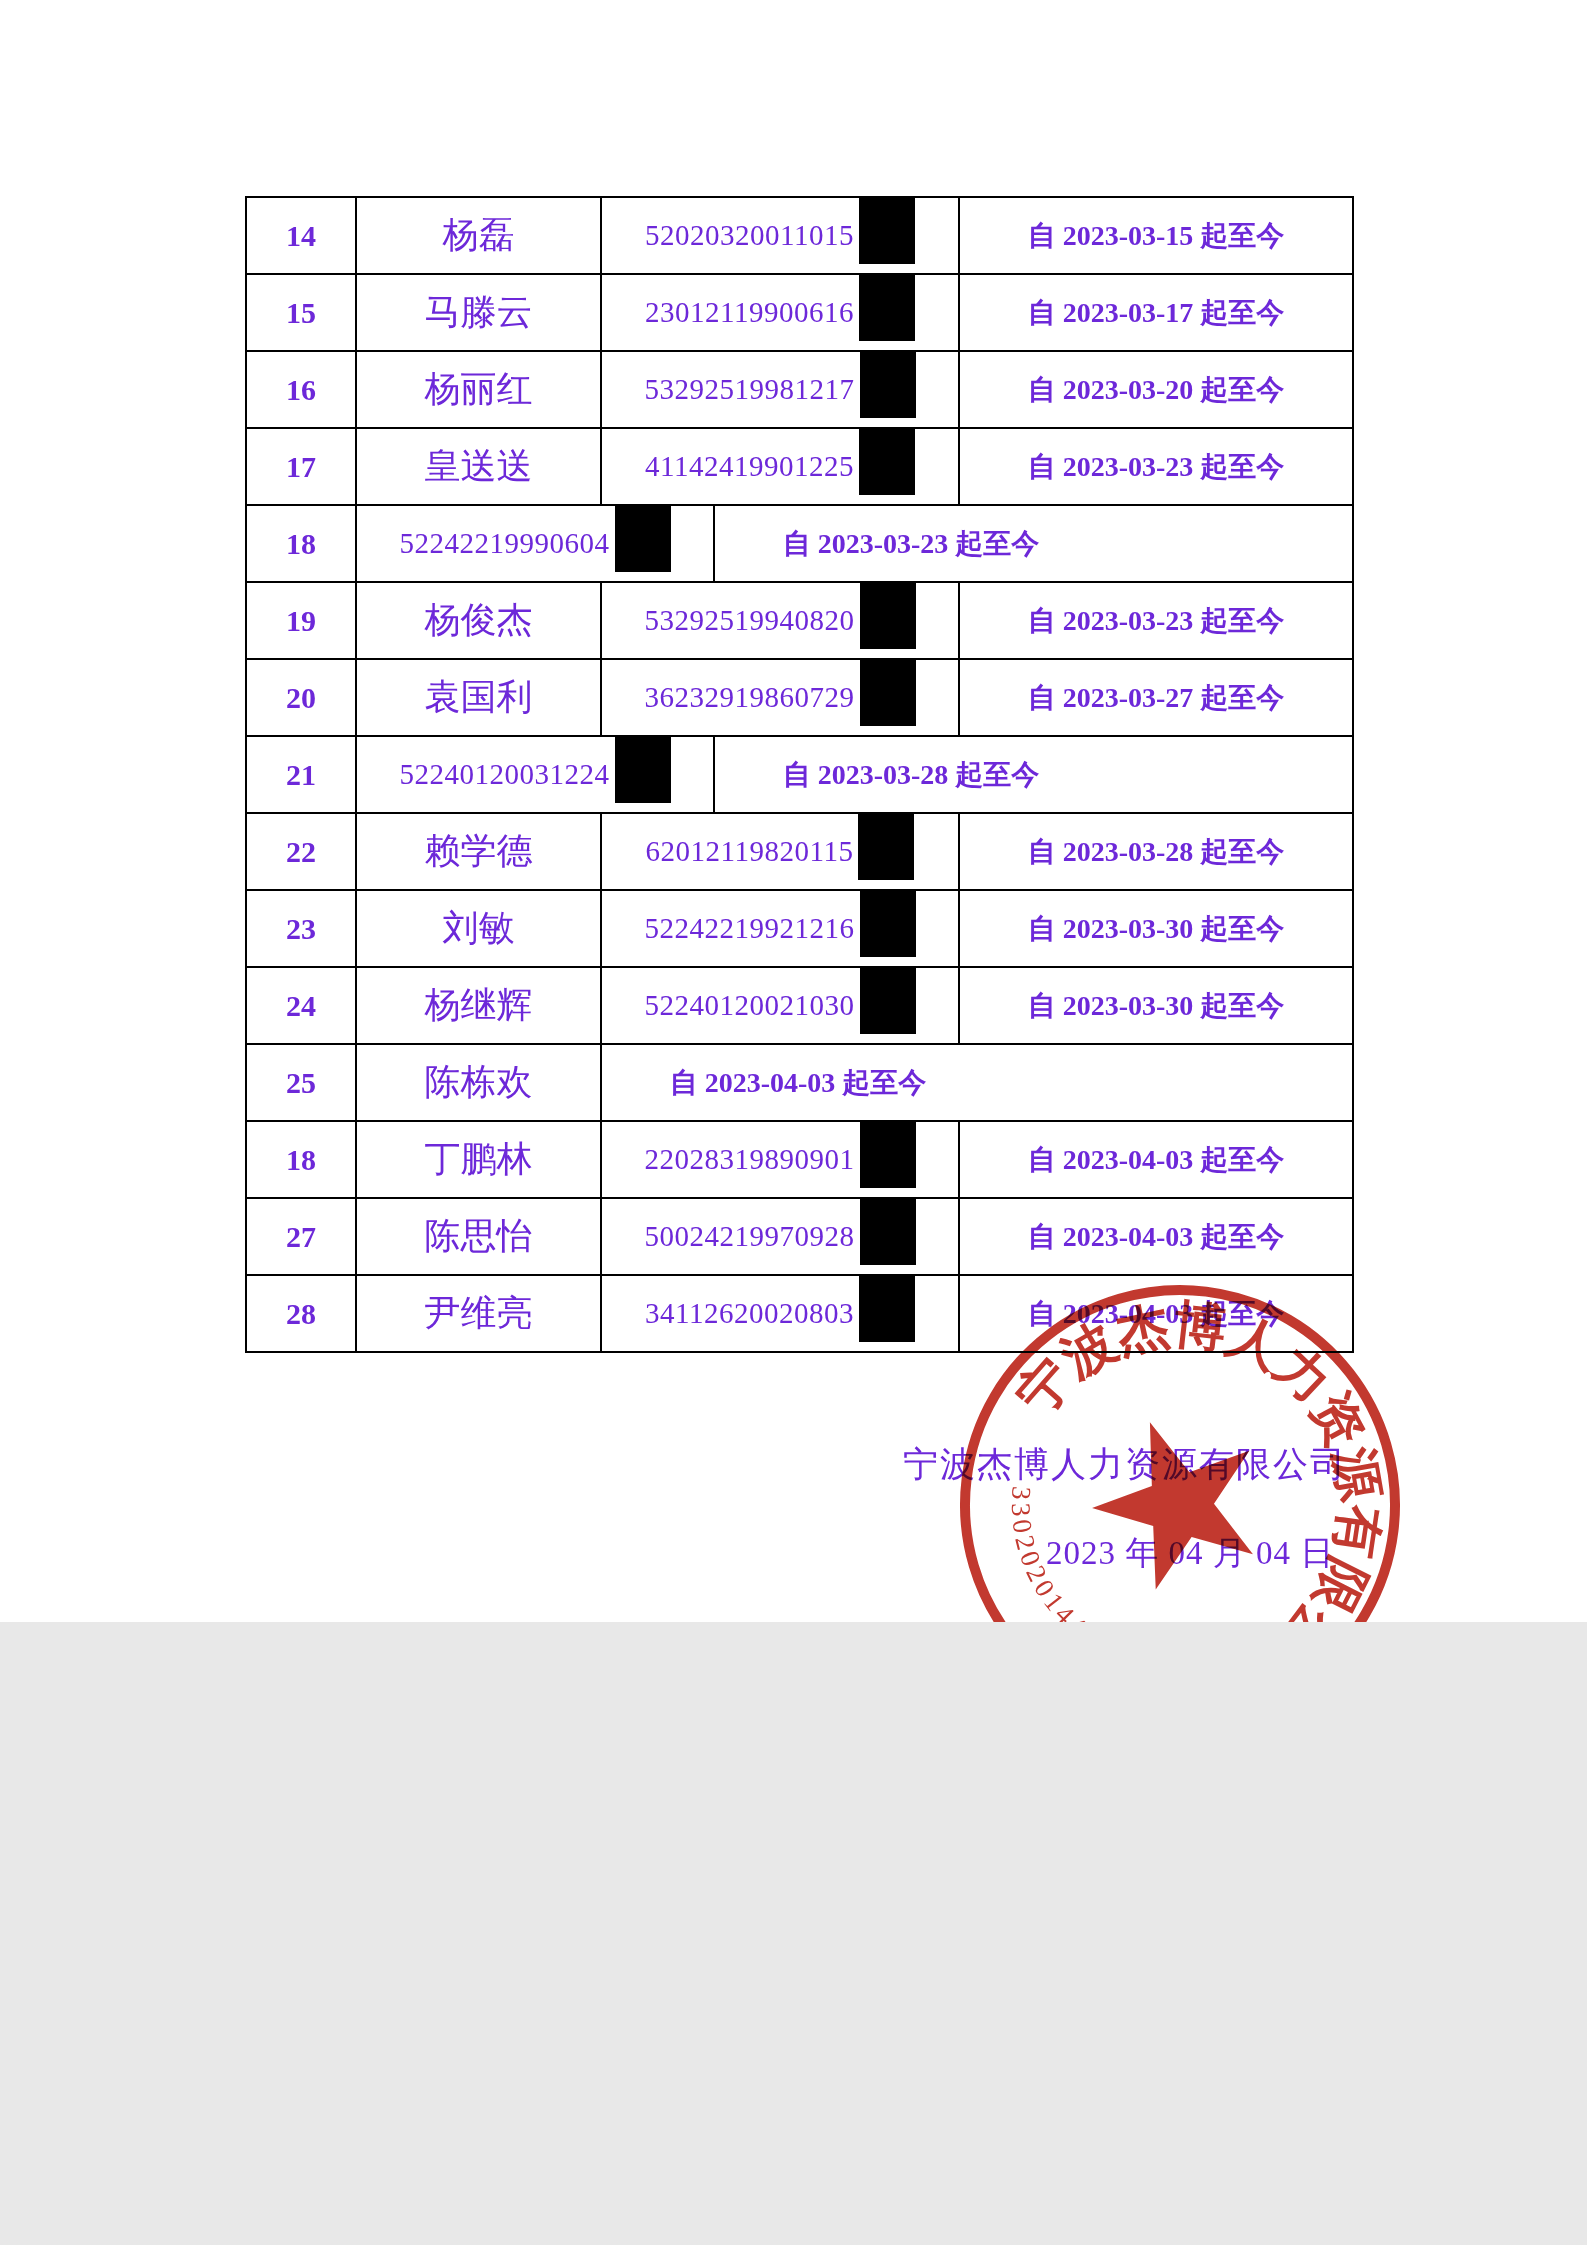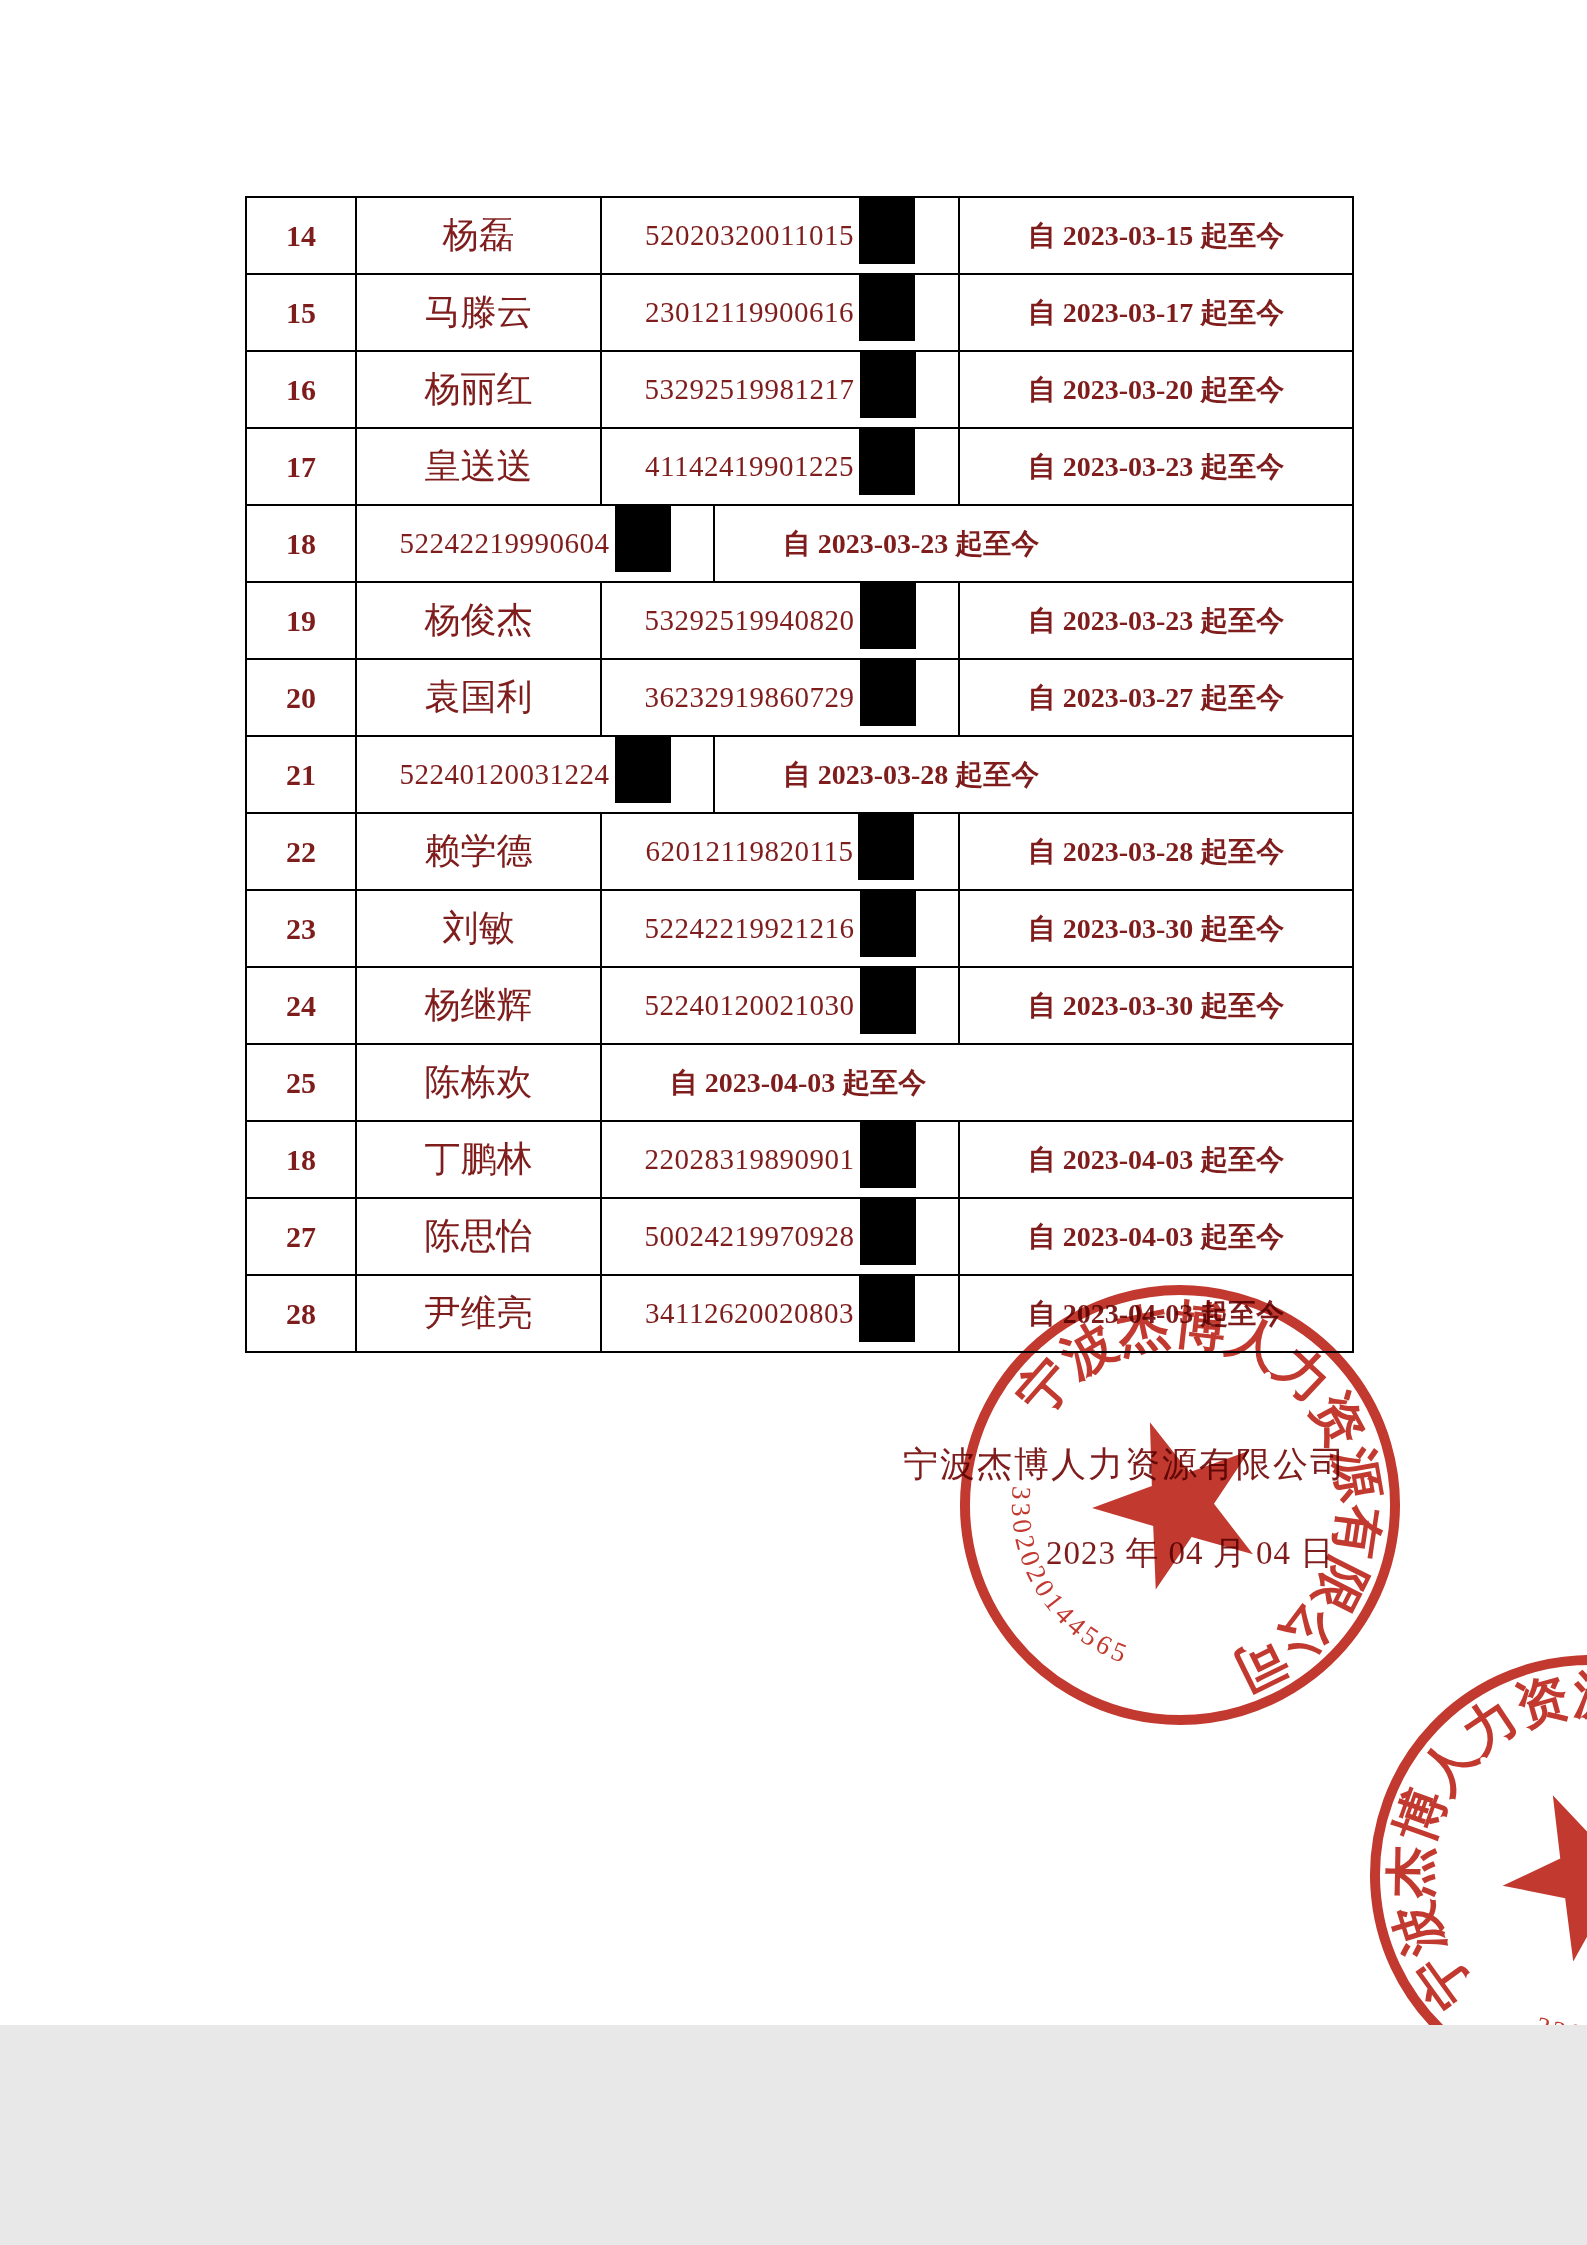--- a/index.html
+++ b/index.html
@@ -1,20 +1,20 @@
 <!DOCTYPE html>
 <html style="--stamp: #bb2318;"><head>
 <meta charset="utf-8">
 <style>
   html,body { margin:0; padding:0; background:#e8e8e8; }
   .page {
-    position:relative; width:1587px; height:2025px;
+    position:relative; width:1587px; height:1622px;
     background:#ffffff; overflow:hidden;
     font-family:"Liberation Serif","DejaVu Serif",serif;
-    color:#7f1d1d;
+    color:#6d28d9;
   }
 
   
   .roster {
     position:absolute; left:245px; top:196px;
     border:2px solid #000;
   }
   .trow { display:flex; height:75px; }
   .trow:not(:last-child) { border-bottom:2px solid #000; }
   .tcell {

